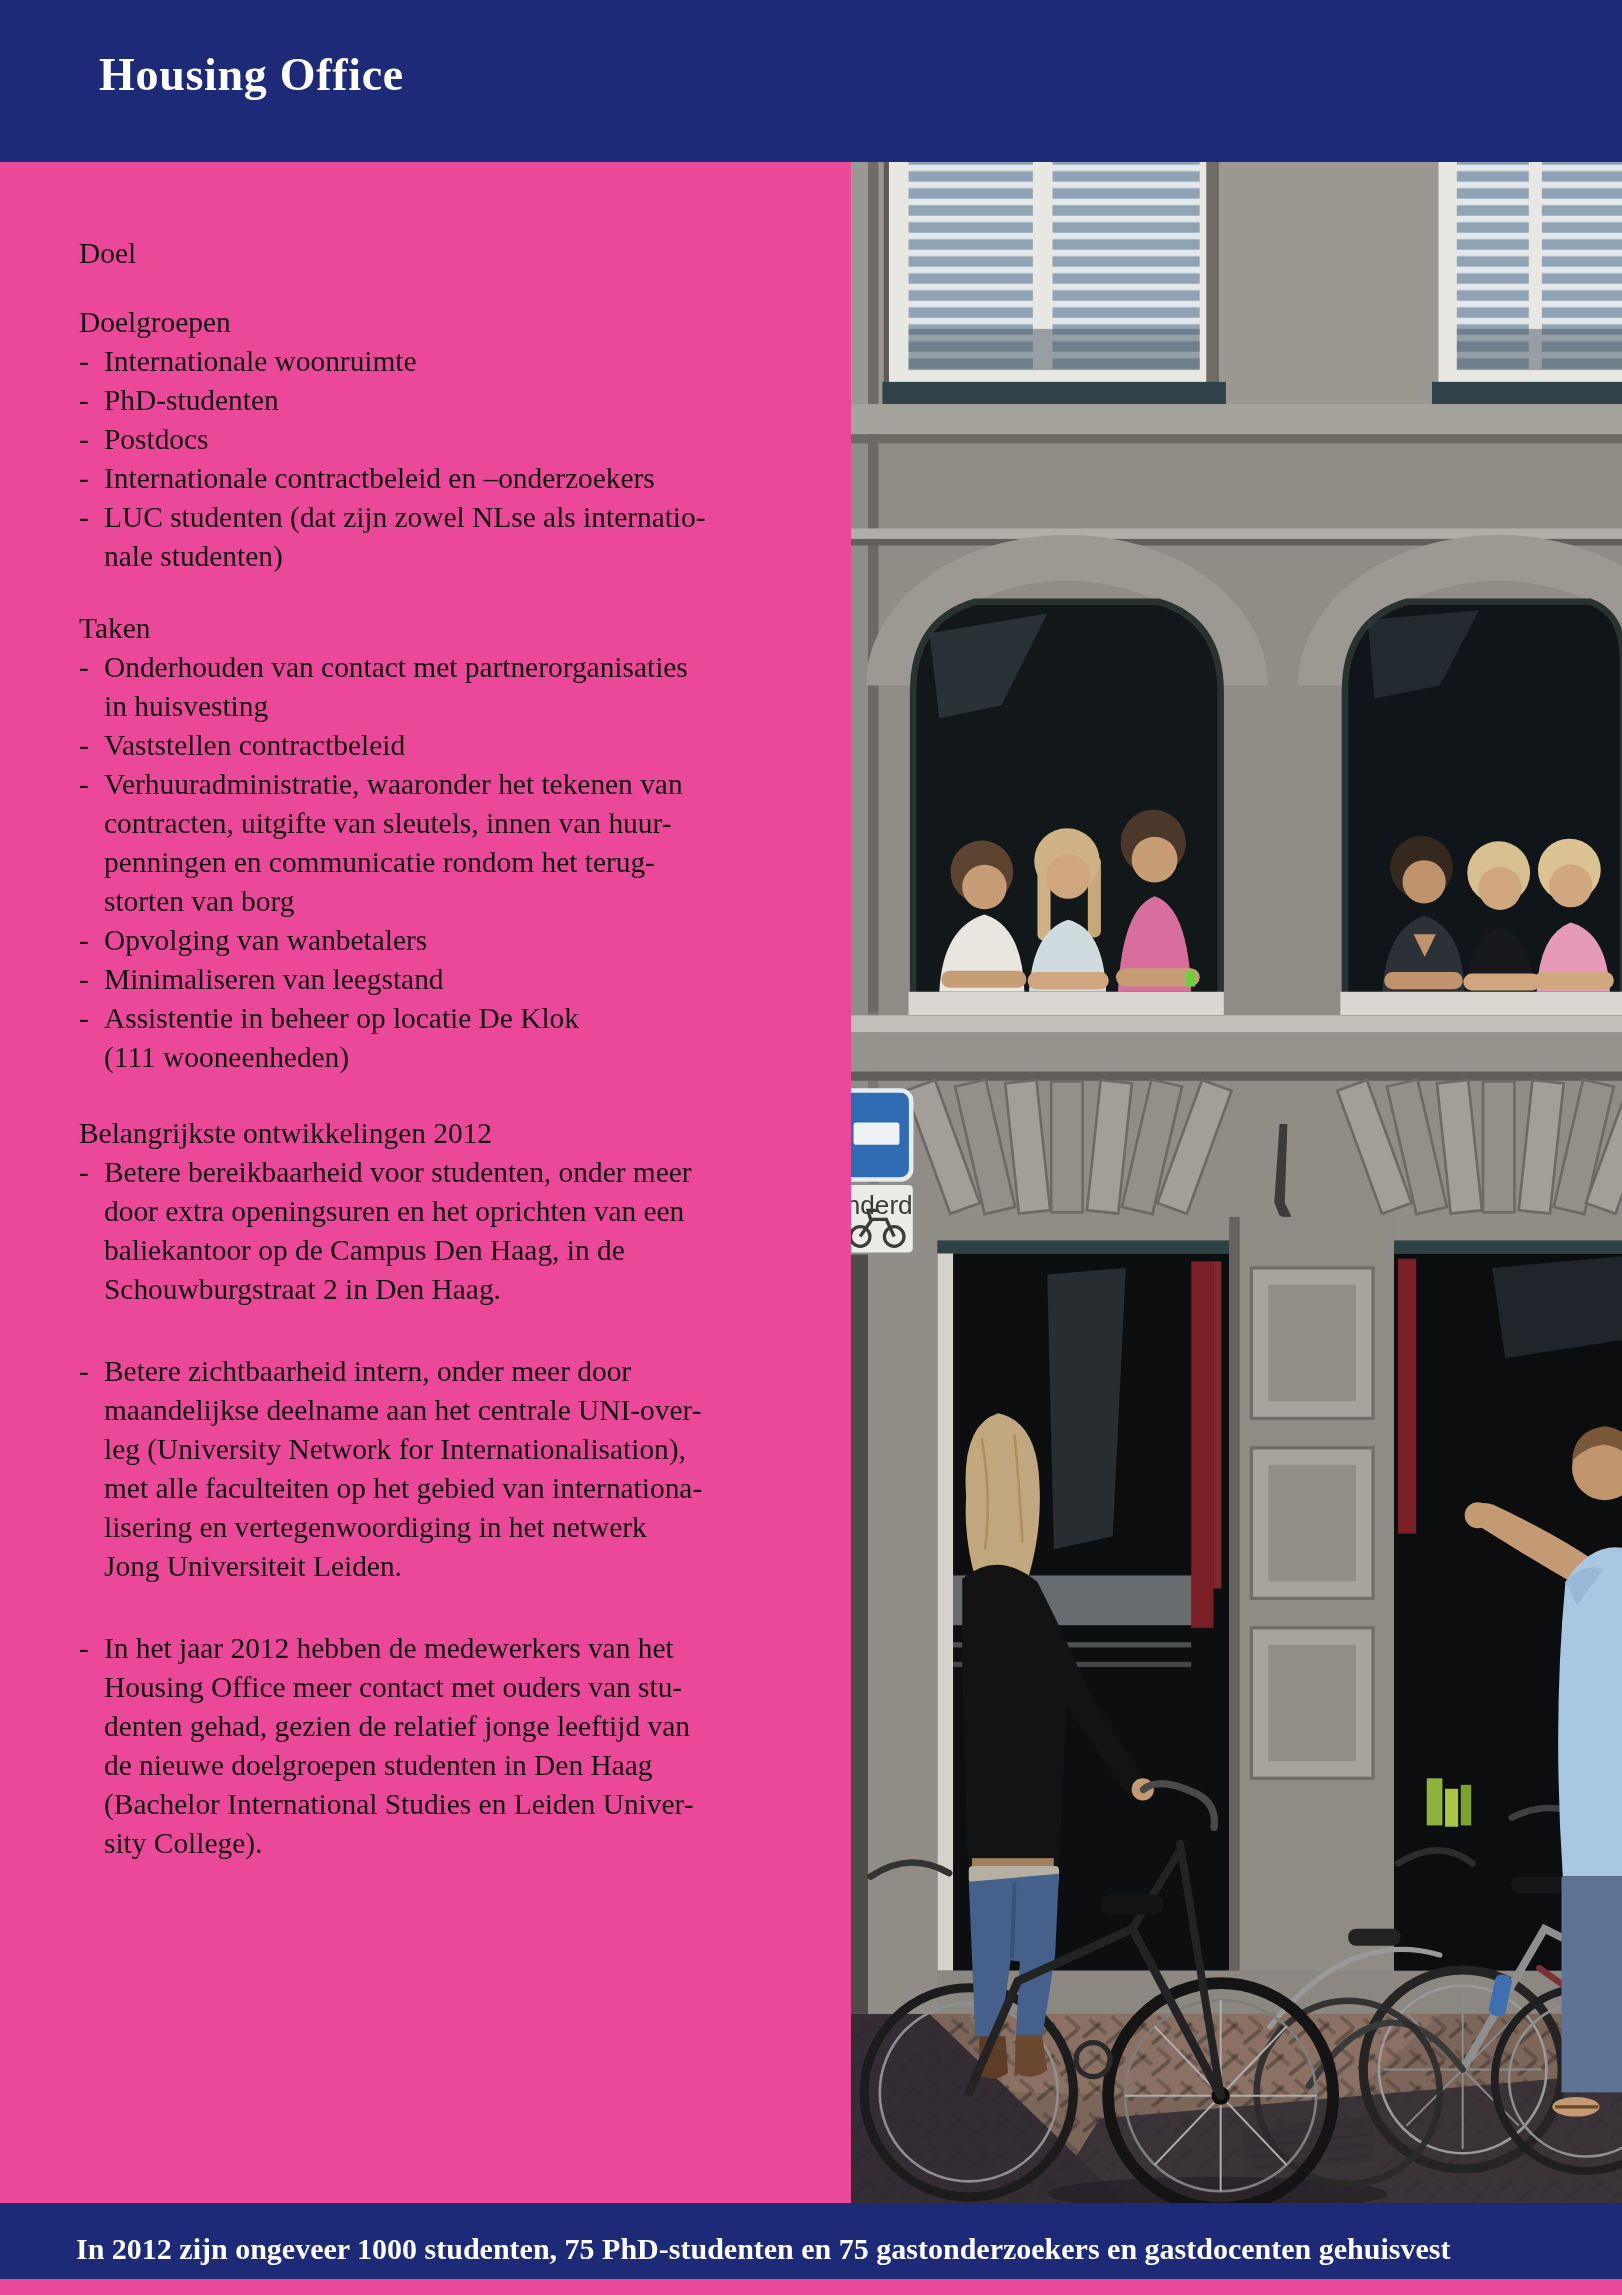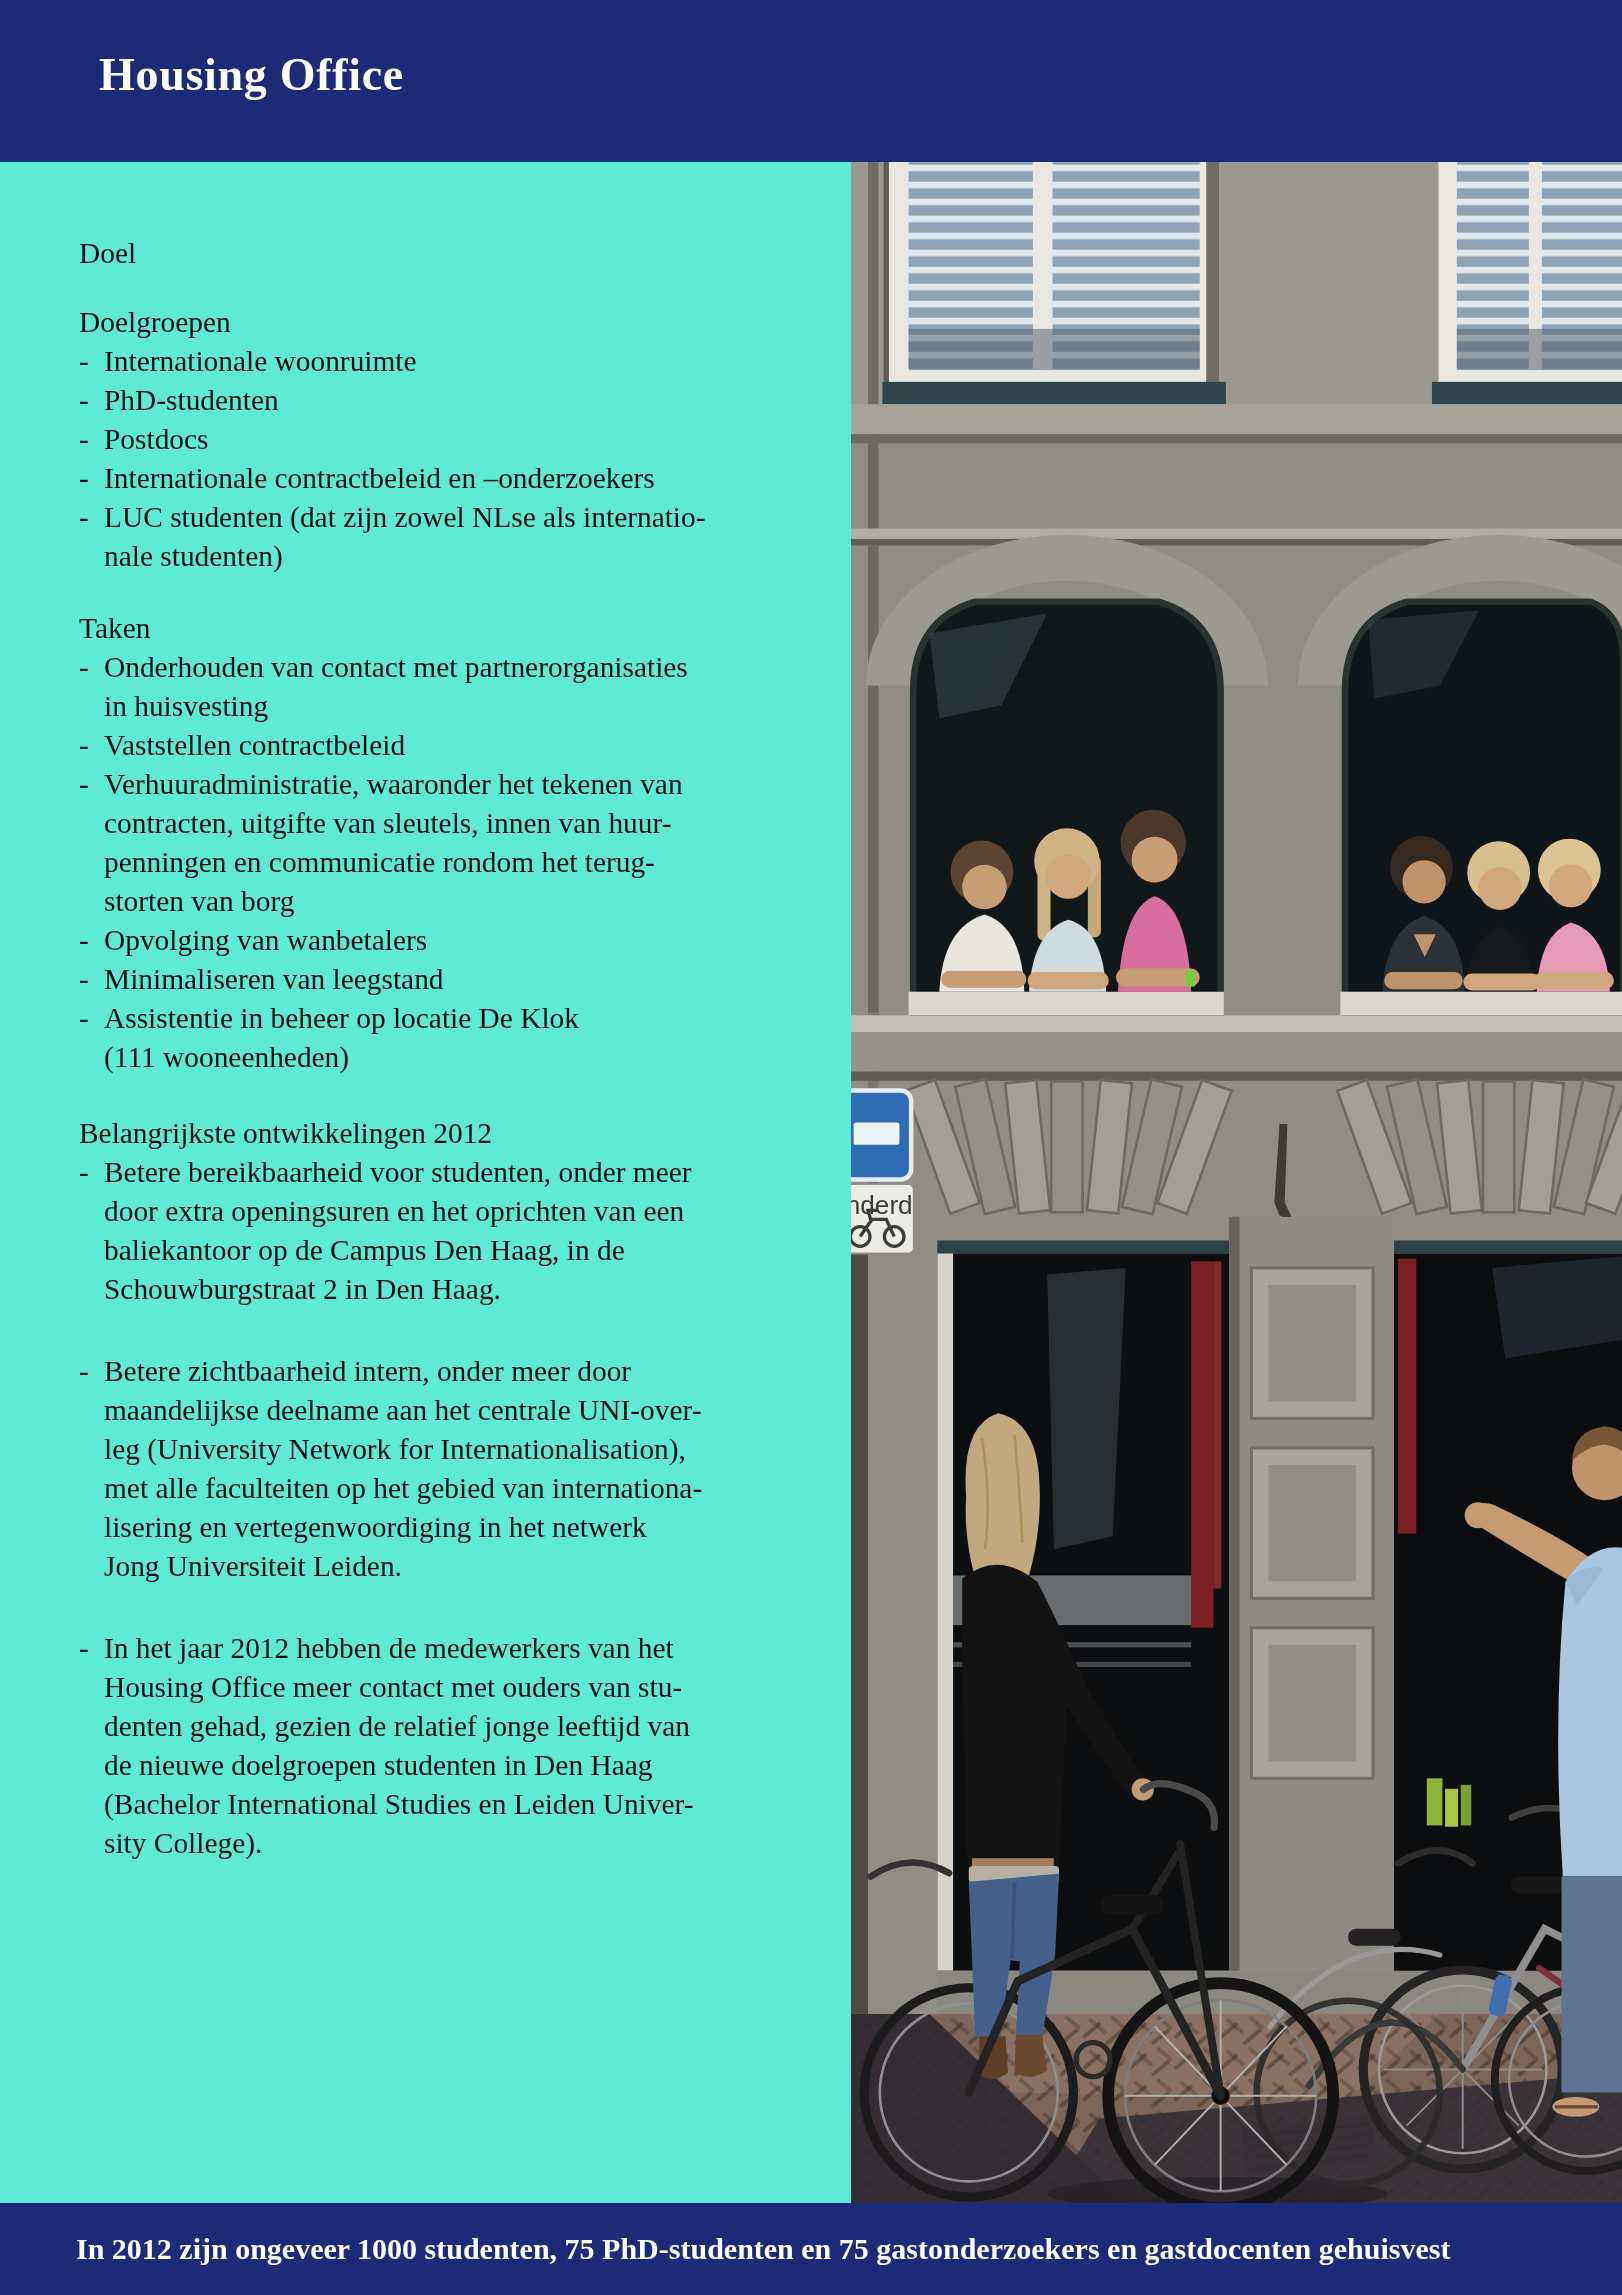--- a/index.html
+++ b/index.html
@@ -1,22 +1,22 @@
 <!DOCTYPE html>
 <html style="font-size:10.5px"><head>
 <meta charset="utf-8">
 <style>
   html,body{margin:0;padding:0;background:#888;}
-  .page{position:relative;width:1623px;height:2295px;background:#5eead4;overflow:hidden;
+  .page{position:relative;width:1623px;height:2295px;background:#ec4899;overflow:hidden;
         font-family:"Liberation Serif", serif;color:#111;}
   
   .hdr{position:absolute;left:0;top:0;width:1623px;height:162px;background:#1c2a78;}
   .hdr h1{position:absolute;left:99px;top:51px;margin:0;font-size:46px;line-height:47px;
           font-weight:bold;color:#ffffff;letter-spacing:0.7px;}
-  .ftr{position:absolute;left:0;top:2203px;width:1623px;height:92px;background:#1c2a78;}
+  .ftr{position:absolute;left:0;top:2203px;width:1623px;height:76px;background:#1c2a78;}
   .ftr-text{position:absolute;left:76px;top:0;height:92px;line-height:92px;color:#ffffff;
             font-size:30px;font-weight:bold;white-space:nowrap;}
   
   .text-col{position:absolute;left:79px;top:234px;width:766px;font-size:29.4px;line-height:39px;}
   .sec h2{margin:0;font-size:29.4px;line-height:39px;font-weight:normal;}
   .plain{margin:0;white-space:pre-line;}
   .li{display:flex;align-items:flex-start;}
   .dash{flex:0 0 25px;}
   .li-text{white-space:pre-line;flex:1 1 auto;}
   .sec-doel{margin-bottom:30px;}

